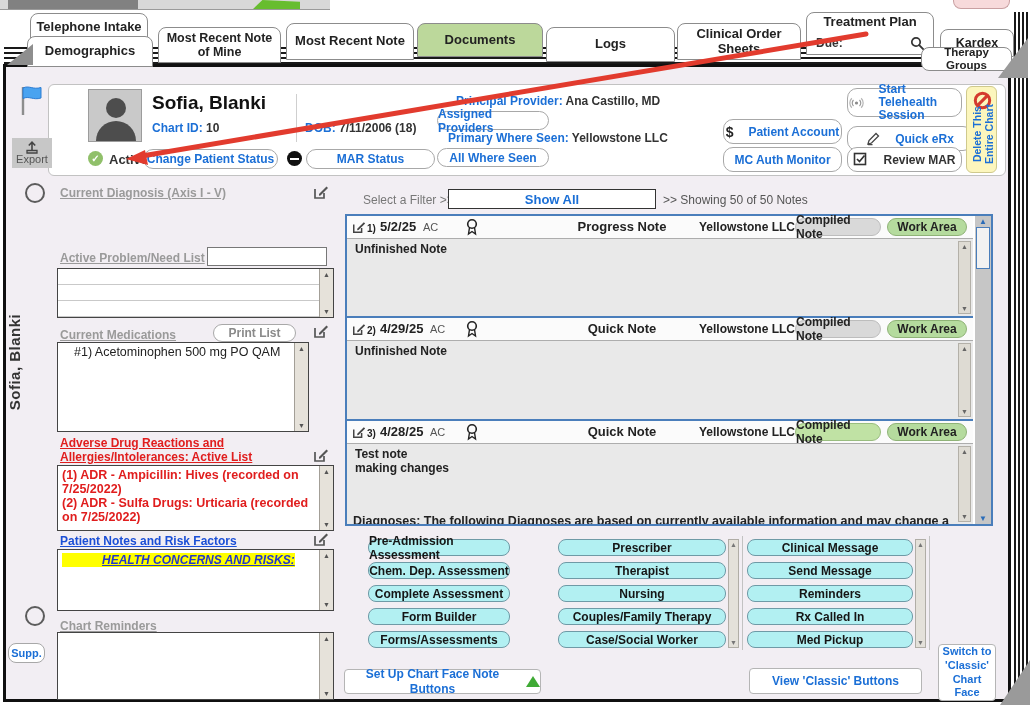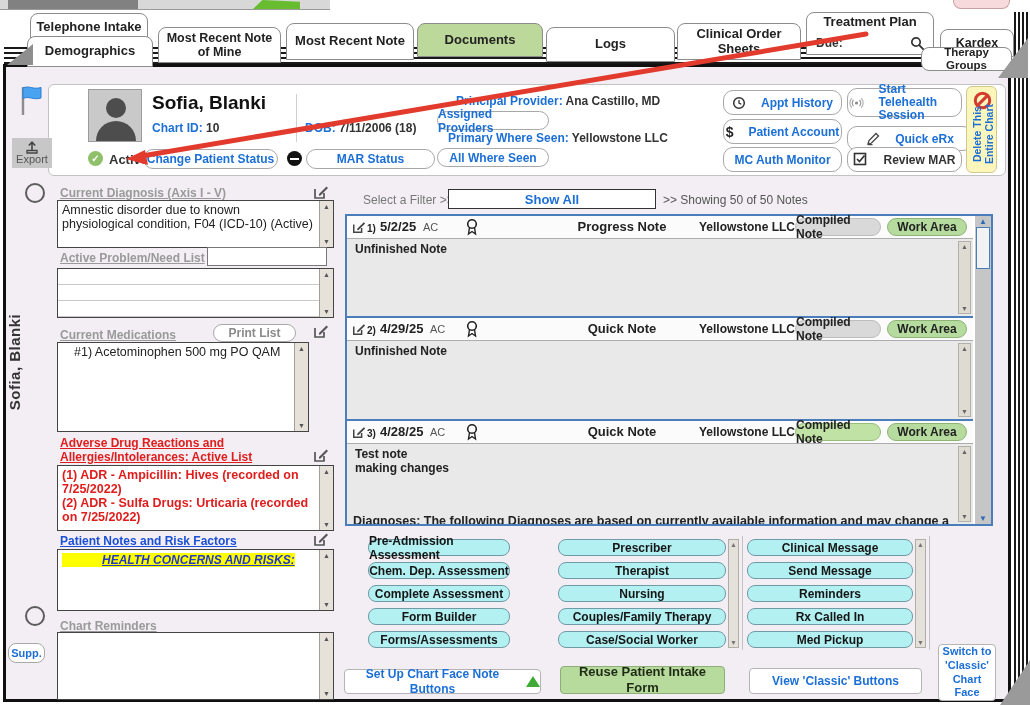--- a/index.html
+++ b/index.html
@@ -199,27 +199,20 @@
     <span class="k">Principal Provider:</span>
     <span class="v">Ana Castillo, MD</span>
   </div>
   <div class="pill" style="left:437px; top:111px; width:112px; height:19px;">Assigned Providers</div>
   <div class="kv" style="left:448px; top:131px;">
     <span class="k">Primary Where Seen:</span>
     <span class="v">Yellowstone LLC</span>
   </div>
   <div class="pill" style="left:437px; top:148px; width:112px; height:19px;">All Where Seen</div>
 
-  <div class="pill" style="left:723px; top:90px; width:119px; height:25px;">
-    <svg width="14" height="14" viewBox="0 0 14 14">
-      <circle cx="7" cy="7" r="5.3" fill="none" stroke="#333" stroke-width="1.5"></circle>
-      <path d="M7 4 V7 L9.3 8.3" fill="none" stroke="#333" stroke-width="1.3"></path>
-    </svg>
-    <span>Appt History</span>
-  </div>
   <div class="pill" style="left:847px; top:88px; width:115px; height:29px; line-height:1.1; text-align:left;">
     <svg width="15" height="15" viewBox="0 0 15 15">
       <circle cx="7.5" cy="8" r="1.6" fill="#8a8a8a"></circle>
       <path d="M4.5 11 A4.2 4.2 0 0 1 4.5 5 M10.5 5 A4.2 4.2 0 0 1 10.5 11" fill="none" stroke="#9a9a9a" stroke-width="1.2"></path>
       <path d="M2.8 12.7 A6.6 6.6 0 0 1 2.8 3.3 M12.2 3.3 A6.6 6.6 0 0 1 12.2 12.7" fill="none" stroke="#b5b5b5" stroke-width="1.2"></path>
     </svg>
     <span style="width:82px;">Start Telehealth Session</span>
   </div>
   <div class="pill" style="left:723px; top:119px; width:119px; height:25px;">
     <span style="color:#222; font-size:14px;">$</span>
@@ -254,27 +247,20 @@
 
   <div class="vertname">Sofia, Blanki</div>
   <div class="circ" style="left:25px; top:183px;"></div>
   <div class="circ" style="left:25px; top:606px;"></div>
 
   <div class="lbl graytxt" style="left:60px; top:186px;">Current Diagnosis (Axis I - V)</div>
   <svg class="editicon" style="left:313px; top:184px;" viewBox="0 0 16 16">
     <path d="M2 5 V14 H11 V9" fill="none" stroke="#555" stroke-width="1.7"></path>
     <path d="M6 10 L13.5 2.5 L15 4 L7.5 11.5 L6 11.8 Z" fill="#555"></path>
   </svg>
-  <div class="box" style="left:57px; top:200px; width:277px; height:48px;">
-    <div style="padding:2px 20px 2px 4px; font-size:12.5px; color:#222;">Amnestic disorder due to known physiological condition, F04 (ICD-10) (Active)</div>
-    <div class="scrollv">
-        <span>▲</span>
-        <span>▼</span>
-      </div>
-  </div>
 
   <div class="lbl graytxt" style="left:60px; top:251px;">Active Problem/Need List</div>
   <input style="position: absolute; left: 207px; top: 247px; width: 120px; height: 19px; border: 1px solid rgb(119, 119, 119); background: rgb(255, 255, 255); z-index: 3;">
   <div class="box ruled" style="left:57px; top:268px; width:277px; height:50px;">
     <div class="scrollv">
         <span>▲</span>
         <span>▼</span>
       </div>
   </div>
 
@@ -444,21 +430,20 @@
   <div class="gsb" style="left:915px; top:539px;">
       <span>▲</span>
       <span>▼</span>
     </div>
   <div class="gdiv" style="left:929px;"></div>
 
   <div class="bigbtn" style="left:344px; top:669px; width:197px; height:25px;">
     <span>Set Up Chart Face Note Buttons</span>
     <span class="tri-up"></span>
   </div>
-  <div class="bigbtn green" style="left:560px; top:666px; width:165px; height:28px;">Reuse Patient Intake Form</div>
   <div class="bigbtn" style="left:749px; top:668px; width:173px; height:26px;">View 'Classic' Buttons</div>
   <div class="bigbtn" style="left:938px; top:644px; width:58px; height:57px; font-size:11px; padding:2px;">Switch to 'Classic' Chart Face</div>
 
   <svg class="arrow-overlay" width="1030" height="705" viewBox="0 0 1030 705">
     <line x1="866" y1="34" x2="142" y2="156" stroke="#e23b2e" stroke-width="5" stroke-linecap="round"></line>
     <polygon points="126,159 145,150 148,165" fill="#e23b2e"></polygon>
   </svg>
 
 </div>
 

